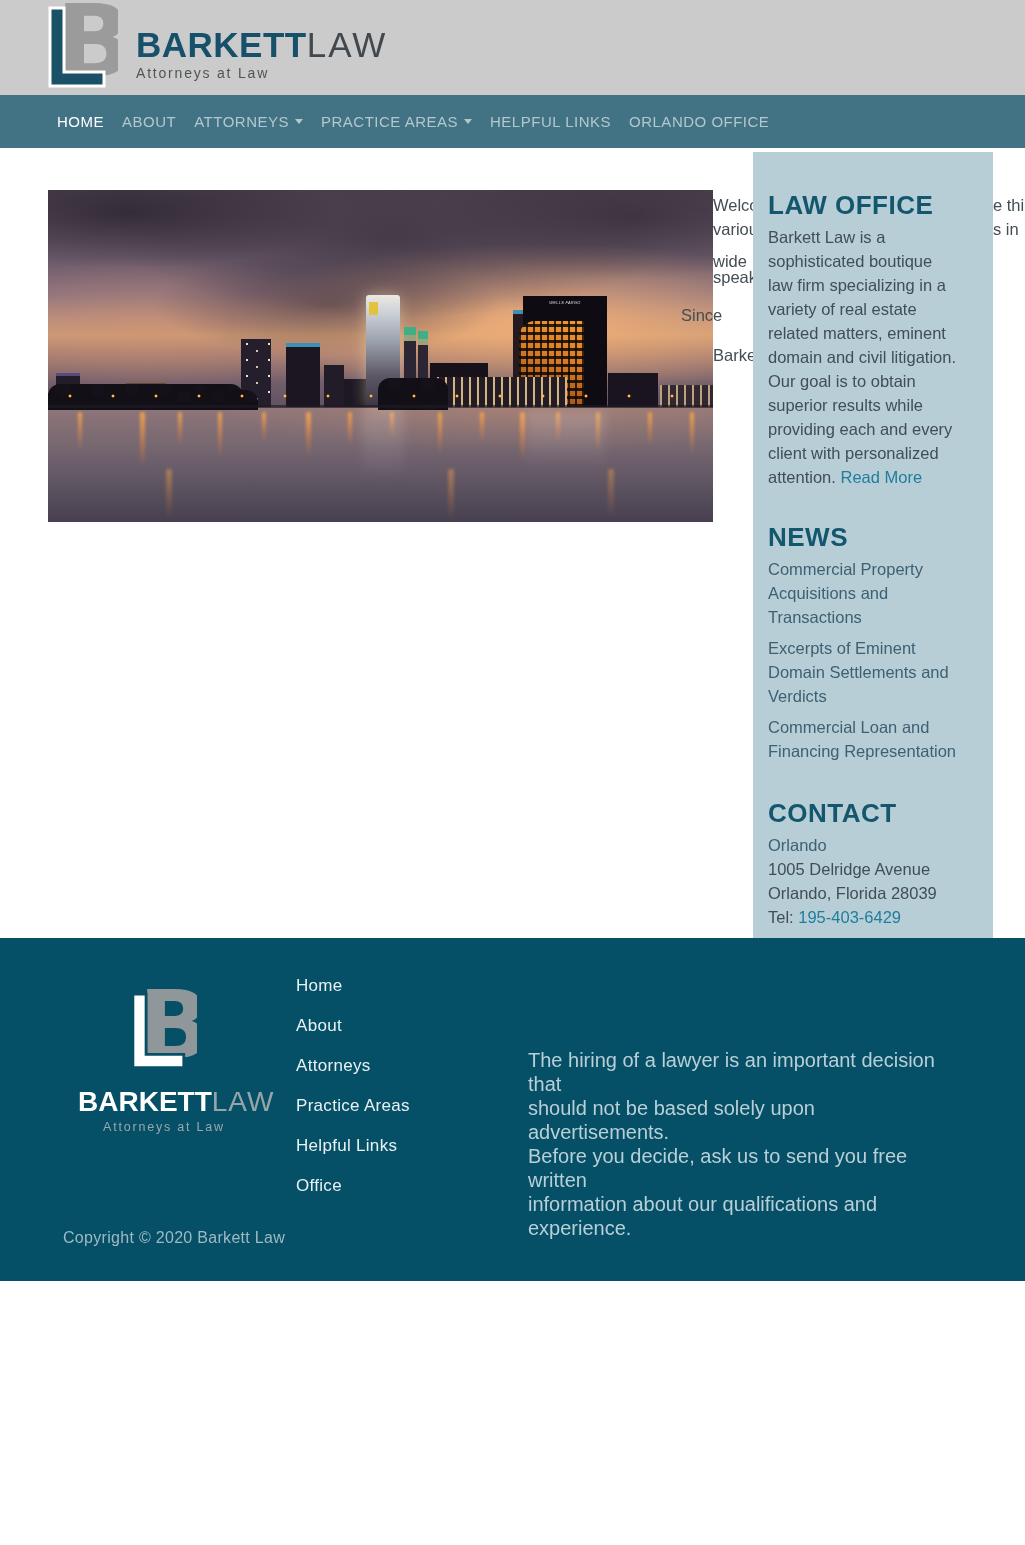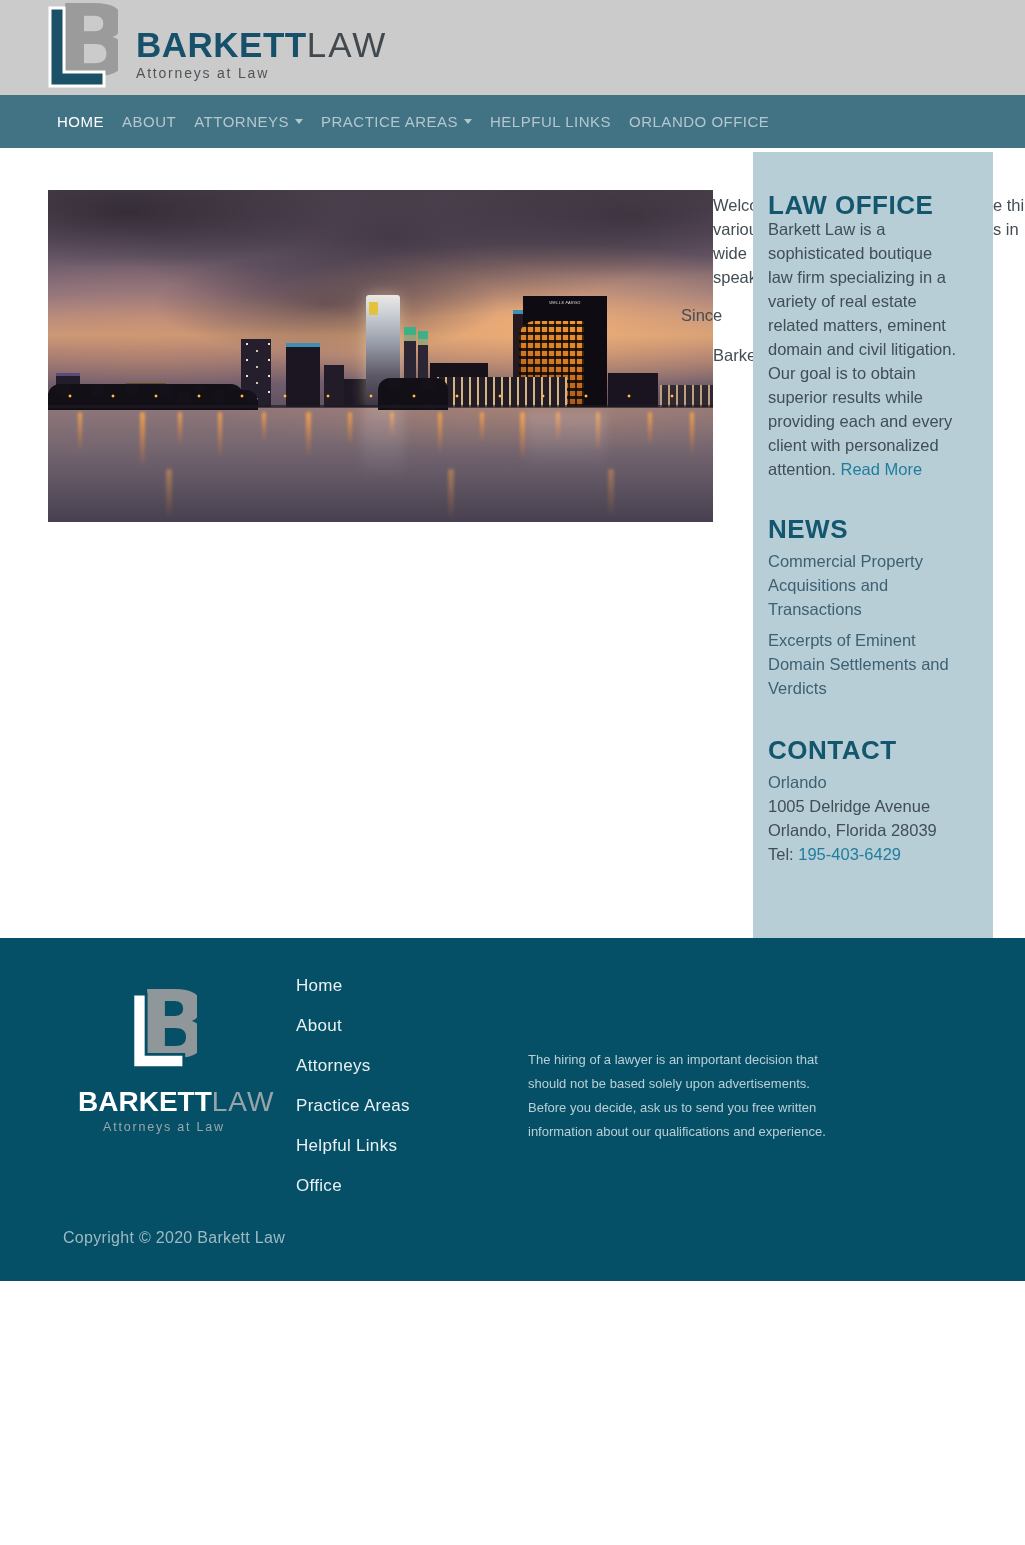--- a/index.html
+++ b/index.html
@@ -79,39 +79,39 @@
   .refl-soft { position:absolute; filter:blur(5px); background:linear-gradient(180deg, rgba(216,206,214,.22), rgba(216,206,214,0)); }
 
   
   .intro { position:absolute; left:0; top:0; z-index:2; }
   .frag { position:absolute; font-size:16.5px; line-height:24px; color:#424d54; white-space:nowrap; }
 
   
   .sidebar { position:absolute; left:753px; top:152px; width:240px; height:786px; background:#b7ced6;
              z-index:3; padding:41px 15px 0 15px; }
   .sb-heading { font-size:26px; font-weight:bold; letter-spacing:.5px; color:#14566e; line-height:24px; }
-  .sb-body { font-size:16.5px; line-height:24px; color:#414e56; white-space:pre-line; }
+  .sb-body { margin-top:8px; font-size:16.5px; line-height:24px; color:#414e56; white-space:pre-line; }
   .sb-link-bright { color:#1f7d9e; }
   .news-heading { margin-top:36px; }
   .news-list { margin-top:8px; }
   .news-item { display:block; font-size:16.5px; line-height:24px; color:#3e6072; white-space:pre-line; margin-bottom:7px; }
   .contact-heading { margin-top:38px; }
   .contact-block { margin-top:8px; font-size:16.5px; line-height:24px; color:#414e56; }
   .city-link { color:#3e6072; }
 
   
   .site-footer { position:absolute; left:0; top:938px; width:1025px; height:343px; background:#055066; }
   .f-logo { position:absolute; left:78px; top:45px; width:172px; text-align:center; }
   .f-brand-name { margin-top:8px; font-size:28px; line-height:30px; white-space:nowrap; }
   .f-brand-name .bn-bold { font-weight:bold; color:#ffffff; }
   .f-brand-name .bn-light { color:#97a5aa; letter-spacing:1px; }
   .f-tagline { font-size:12.5px; color:#9aa8ad; letter-spacing:1.8px; margin-top:3px; }
   .f-links { position:absolute; left:296px; top:37px; }
   .f-link { display:block; font-size:17px; letter-spacing:.3px; color:#e9f1f3; margin-bottom:19px; line-height:21px; }
-  .f-disclaimer { position:absolute; left:528px; top:110px; width:430px; font-size:13px; line-height:24px;
+  .f-disclaimer { position:absolute; left:528px; top:110px; width:430px; font-size:20px; line-height:24px;
     color:#b9cfd7; white-space:pre-line; }
   .f-copyright { position:absolute; left:63px; top:291px; font-size:16px; color:#9db9c3; letter-spacing:.3px; }
 </style>
 </head>
 <body>
 
 <header class="site-header">
   <a class="brand">
     <svg class="mark" width="70" height="90" viewBox="0 0 70 90">
       <text x="8" y="76" font-size="100" fill="#9b9b9b">B</text>
@@ -197,21 +197,21 @@
   <i class="trees" style="left:0;width:195px;"></i>
   <i class="trees" style="left:330px;width:70px;height:32px;"></i>
   <i class="trees" style="left:120px;width:90px;height:20px;"></i>
   <div class="lamps"></div>
   <div class="ph-shoreline"></div>
 </div>
 
 <div class="intro">
   <span class="frag" style="left:713px;top:193px;">Welcome</span>
   <span class="frag" style="left:713px;top:217px;">various</span>
-  <span class="frag" style="left:713px;top:241px;">wide</span>
+  <span class="frag" style="left:713px;top:249px;">wide</span>
   <span class="frag" style="left:713px;top:265px;">speak</span>
   <span class="frag" style="left:681px;top:303px;">Since</span>
   <span class="frag" style="left:713px;top:343px;">Barkett</span>
   <span class="frag" style="left:993px;top:193px;">e thi</span>
   <span class="frag" style="left:993px;top:217px;">s in</span>
   <span class="frag" style="left:1042px;top:241px;">hout</span>
 </div>
 
 <aside class="sidebar">
   <h2 class="sb-heading">LAW OFFICE</h2>
@@ -228,20 +228,22 @@
 attention. </span><a class="sb-link-bright">Read More</a></p>
 
   <h2 class="sb-heading news-heading">NEWS</h2>
   <div class="news-list">
     <a class="news-item">Commercial Property
 Acquisitions and
 Transactions</a>
     <a class="news-item">Excerpts of Eminent
 Domain Settlements and
 Verdicts</a>
+    <a class="news-item">Commercial Loan and
+Financing Representation</a>
   </div>
 
   <h2 class="sb-heading contact-heading">CONTACT</h2>
   <div class="contact-block">
     <a class="city-link" style="display:block">Orlando</a>
     <div>1005 Delridge Avenue</div>
     <div>Orlando, Florida 28039</div>
     <div><span>Tel: </span><a class="sb-link-bright">195-403-6429</a></div>
   </div>
 </aside>

